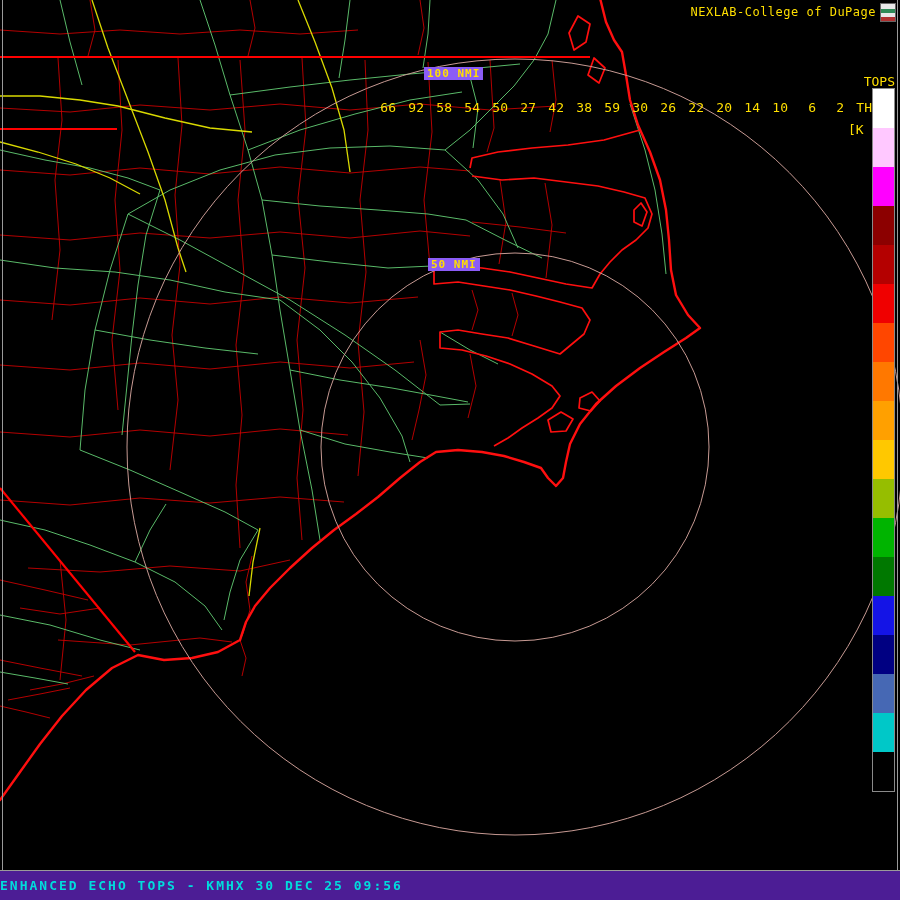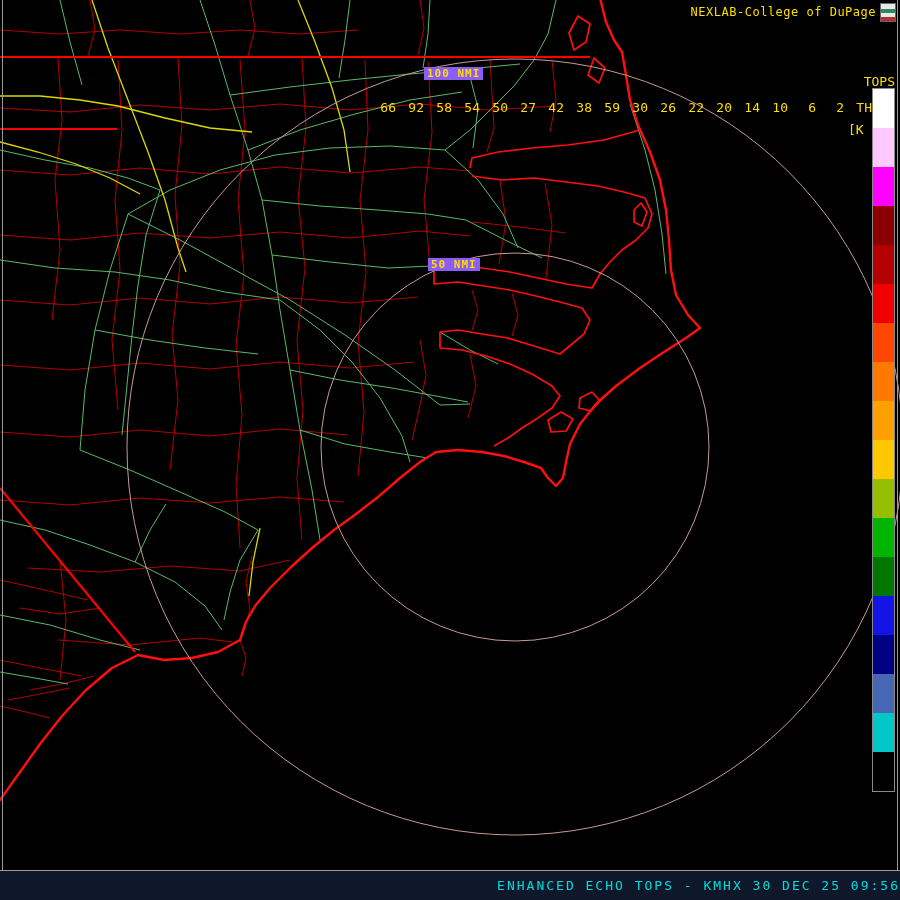--- a/index.html
+++ b/index.html
@@ -16,21 +16,21 @@
   .state{stroke:var(--state-border,#ff0000);stroke-width:2.2;fill:none;}
   .county{stroke:var(--county-line,#d40000);stroke-width:0.9;fill:none;opacity:.95;}
   .road-g{stroke:var(--road-green,#5fc46f);stroke-width:1;fill:none;opacity:.95;}
   .road-y{stroke:var(--road-yellow,#d9d900);stroke-width:1.3;fill:none;}
   .frame-v{position:absolute;top:0;width:1px;height:870px;background:var(--frame-line,#9a9a9a);}
   .frame-left{left:2px;}
   .frame-right{left:897px;}
   .caption-bar{
     position:absolute;left:0;top:870px;width:900px;height:29px;
     border-top:1px solid var(--frame-line,#9a9a9a);
-    display:flex;align-items:center;justify-content:flex-end;background:#0f172a;
+    display:flex;align-items:center;justify-content:flex-start;background:#4c1d95;font-weight:bold;
   }
   .caption-text{color:var(--caption-text,#00dcdc);font-size:13px;letter-spacing:2px;white-space:pre;}
   .header-credit{
     position:absolute;top:5px;right:24px;color:var(--header-text,#ffdf00);
     font-size:12px;letter-spacing:0.5px;z-index:6;
   }
   .cod-logo{
     position:absolute;top:3px;right:4px;width:14px;height:17px;z-index:6;
     border:1px solid #666;
     background:linear-gradient(180deg,#e8e8e8 0 30%,#2e8b57 30% 55%,#e8e8e8 55% 75%,#b03030 75%);

